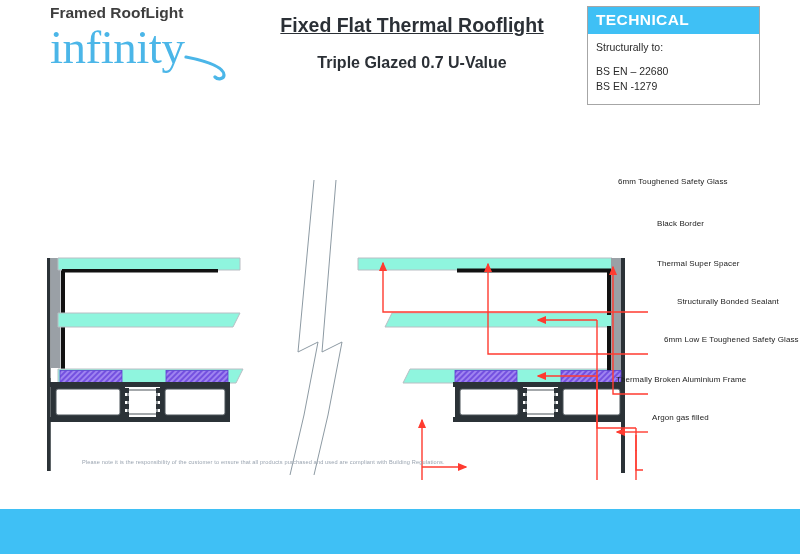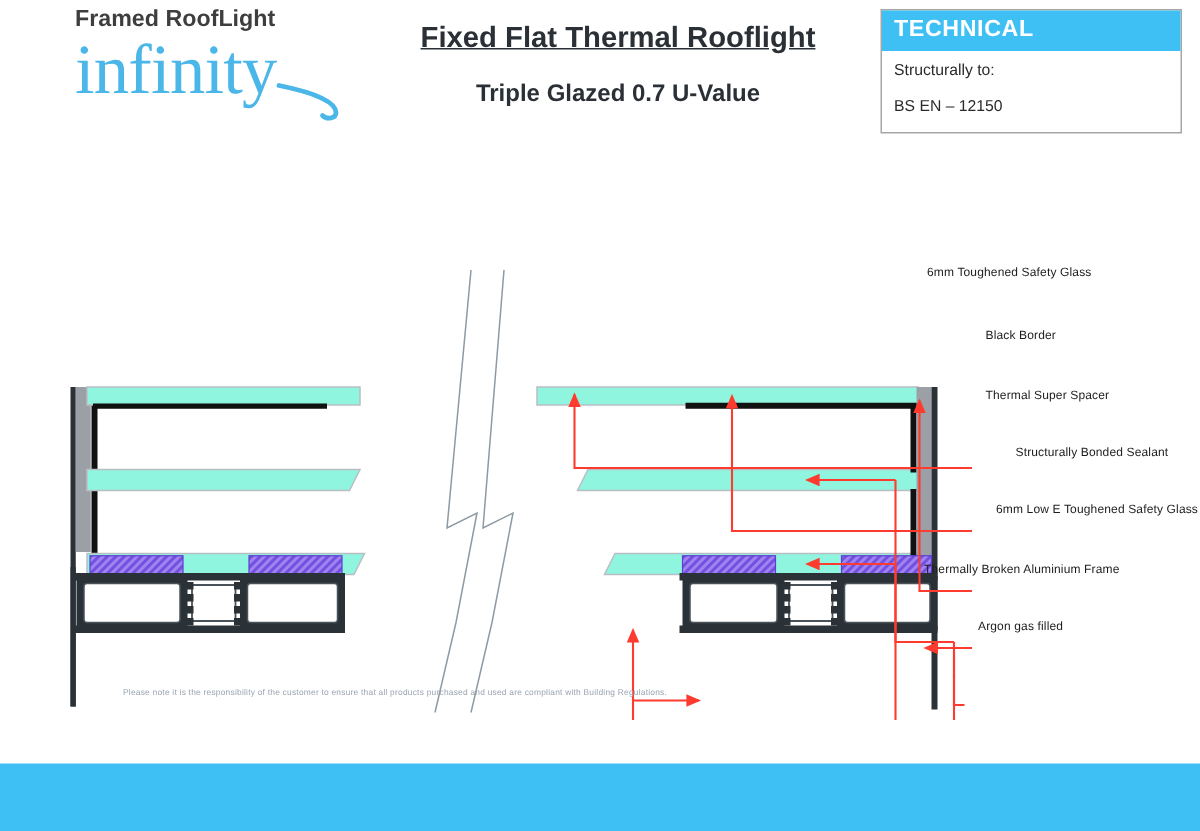--- a/index.html
+++ b/index.html
@@ -72,21 +72,21 @@
     margin-top: 17px;
     font-size: 16px;
     font-weight: bold;
     color: #2b3036;
   }
 
   #tech-box {
     position: absolute;
     left: 587px;
     top: 6px;
-    width: 201px;
+    width: 173px;
     border: 1px solid #a6a6a6;
     background: #ffffff;
     box-sizing: border-box;
   }
   #tech-header {
     background: #3FC0F5;
     color: #ffffff;
     font-size: 15.5px;
     font-weight: bold;
     letter-spacing: 0.4px;
@@ -155,21 +155,22 @@
   <div id="title-block">
     <div id="main-title">Fixed Flat Thermal Rooflight</div>
     <div id="sub-title">Triple Glazed 0.7 U-Value</div>
   </div>
 
   <div id="tech-box">
     <div id="tech-header">TECHNICAL</div>
     <div id="tech-body">
       <div>Structurally to:</div>
       <div class="gap"></div>
-      <div>BS EN – 12150</div>
+      <div>BS EN – 22680</div>
+      <div>BS EN -1279</div>
     </div>
   </div>
 
   <svg id="drawing" viewBox="0 0 800 350">
 
     <defs>
       <pattern id="purpleHatch" patternUnits="userSpaceOnUse" width="4" height="4" patternTransform="rotate(45)">
         <rect width="4" height="4" fill="#9F84F0"></rect>
         <rect width="2" height="4" fill="#7450E0"></rect>
       </pattern>

